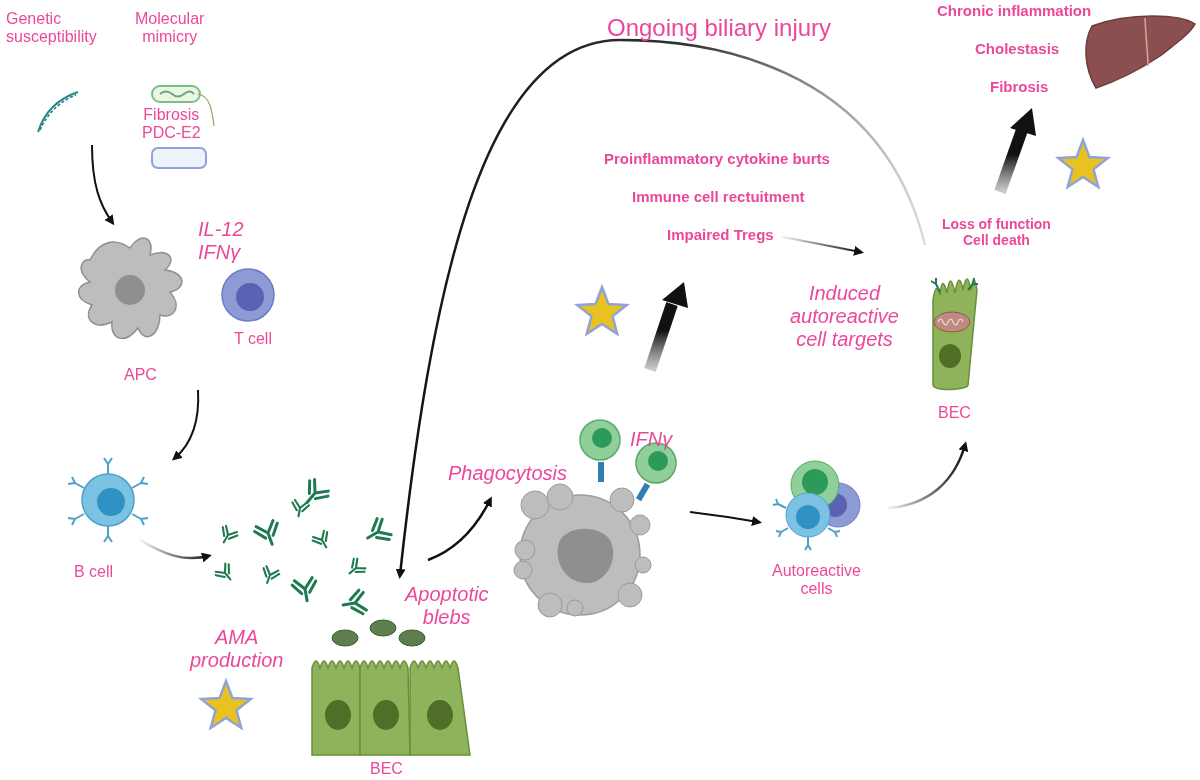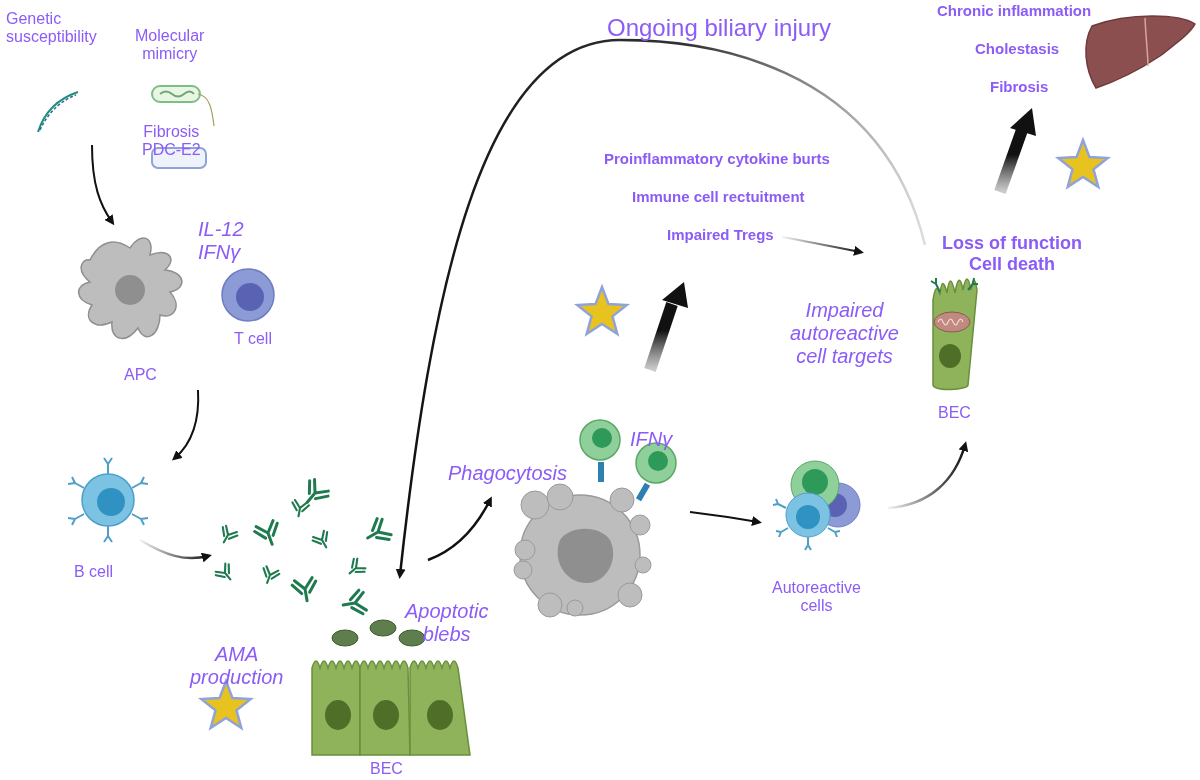--- a/index.html
+++ b/index.html
@@ -1,24 +1,24 @@
 <!DOCTYPE html>
 <html><head>
 <meta charset="utf-8">
 <style>
   html, body { margin: 0; padding: 0; background: #ffffff; }
   body { width: 1200px; height: 780px; position: relative; overflow: hidden;
          font-family: "Liberation Sans", sans-serif; color: #111; }
   #canvas { position: absolute; left: 0; top: 0; }
-  .lbl { position: absolute; font-family: "Liberation Sans", sans-serif; color: #8b5cf6; line-height: 1.15; white-space: nowrap; }
+  .lbl { position: absolute; font-family: "Liberation Sans", sans-serif; color: #ec4899; line-height: 1.15; white-space: nowrap; }
   .reg { font-size: 16px; }
   .it { font-style: italic; font-size: 20px; }
   .bold { font-weight: bold; font-size: 15px; text-align: center; }
-  .bold-lg { font-weight: bold; font-size: 18px; }
-  .center { text-align: center; margin-top: 17px; }
+  .bold-lg { font-weight: bold; font-size: 14px; }
+  .center { text-align: center; }
   .title { font-size: 24px; }
 </style>
 </head>
 <body>
 
 <svg id="canvas" width="1200" height="780" viewBox="0 0 1200 780">
   <defs>
     <marker id="ah" markerWidth="10" markerHeight="10" refX="6" refY="5" orient="auto" markerUnits="userSpaceOnUse">
       <path d="M0,0 L10,5 L0,10 z" fill="#111"></path>
     </marker>
@@ -229,21 +229,21 @@
 <div class="lbl it center" style="left:405px;top:583px;white-space:pre">Apoptotic
 blebs</div>
 <div class="lbl it" style="left:448px;top:462px">Phagocytosis</div>
 <div class="lbl it" style="left:630px;top:428px">IFNγ</div>
 <div class="lbl reg center" style="left:772px;top:562px;white-space:pre">Autoreactive
 cells</div>
 <div class="lbl title" style="left:607px;top:14px">Ongoing biliary injury</div>
 <div class="lbl bold" style="left:604px;top:150px">Proinflammatory cytokine burts</div>
 <div class="lbl bold" style="left:632px;top:188px">Immune cell rectuitment</div>
 <div class="lbl bold" style="left:667px;top:226px">Impaired Tregs</div>
-<div class="lbl it center" style="left:790px;top:282px;white-space:pre">Impaired
+<div class="lbl it center" style="left:790px;top:282px;white-space:pre">Induced
 autoreactive
 cell targets</div>
 <div class="lbl reg" style="left:938px;top:404px">BEC</div>
 <div class="lbl bold-lg center" style="left:942px;top:216px;white-space:pre">Loss of function
 Cell death</div>
 <div class="lbl bold" style="left:937px;top:2px">Chronic inflammation</div>
 <div class="lbl bold" style="left:975px;top:40px">Cholestasis</div>
 <div class="lbl bold" style="left:990px;top:78px">Fibrosis</div>
 
 </body></html>

